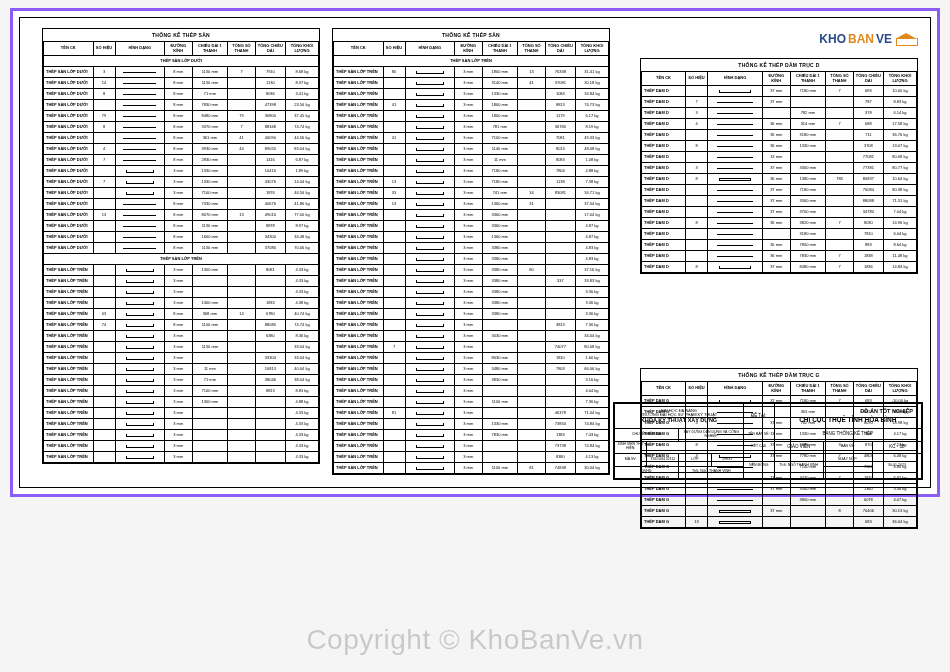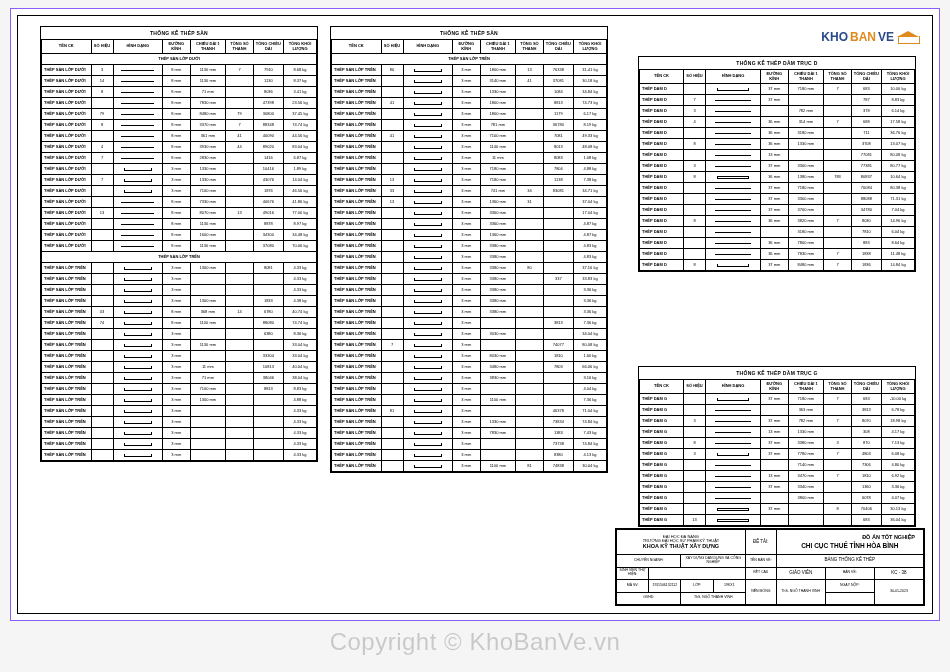--- a/index.html
+++ b/index.html
@@ -6,23 +6,23 @@
   body {
     width: 950px; height: 672px;
     background: #f5f5f5;
     font-family: Arial, sans-serif;
     position: relative;
     overflow: hidden;
   }
   .sheet {
     position: absolute;
     left: 10px; top: 8px;
-    width: 930px; height: 613px;
+    width: 930px; height: 489px;
     background: #fff;
-    border: 1px solid #8b5cf6;
+    border: 3px solid #8b5cf6;
   }
   .inner {
     position: absolute;
     left: 6px; top: 6px; right: 6px; bottom: 6px;
     border: 1px solid #000;
   }
 
   
   .tblock {
     position: absolute;
@@ -119,21 +119,21 @@
   .titleblock table { width: 100%; height: 100%; border-collapse: collapse; table-layout: fixed; }
   .titleblock td { border: 1px solid #000; padding: 1px 2px; vertical-align: middle; text-align: center; line-height: 1.1; }
   .titleblock .big { font-size: 5.5px; font-weight: bold; }
   .titleblock .vbig { font-size: 6.5px; font-weight: bold; }
 
   
   .wm {
     position: absolute;
     left: 0; right: 0; bottom: 16px;
     text-align: center;
-    font-size: 24px;
+    font-size: 28px;
     color: rgba(0,0,0,0.18);
     font-family: Arial, sans-serif;
     pointer-events: none;
     letter-spacing: 0.5px;
   }
 </style>
 </head>
 <body>
 
 <div class="sheet">

